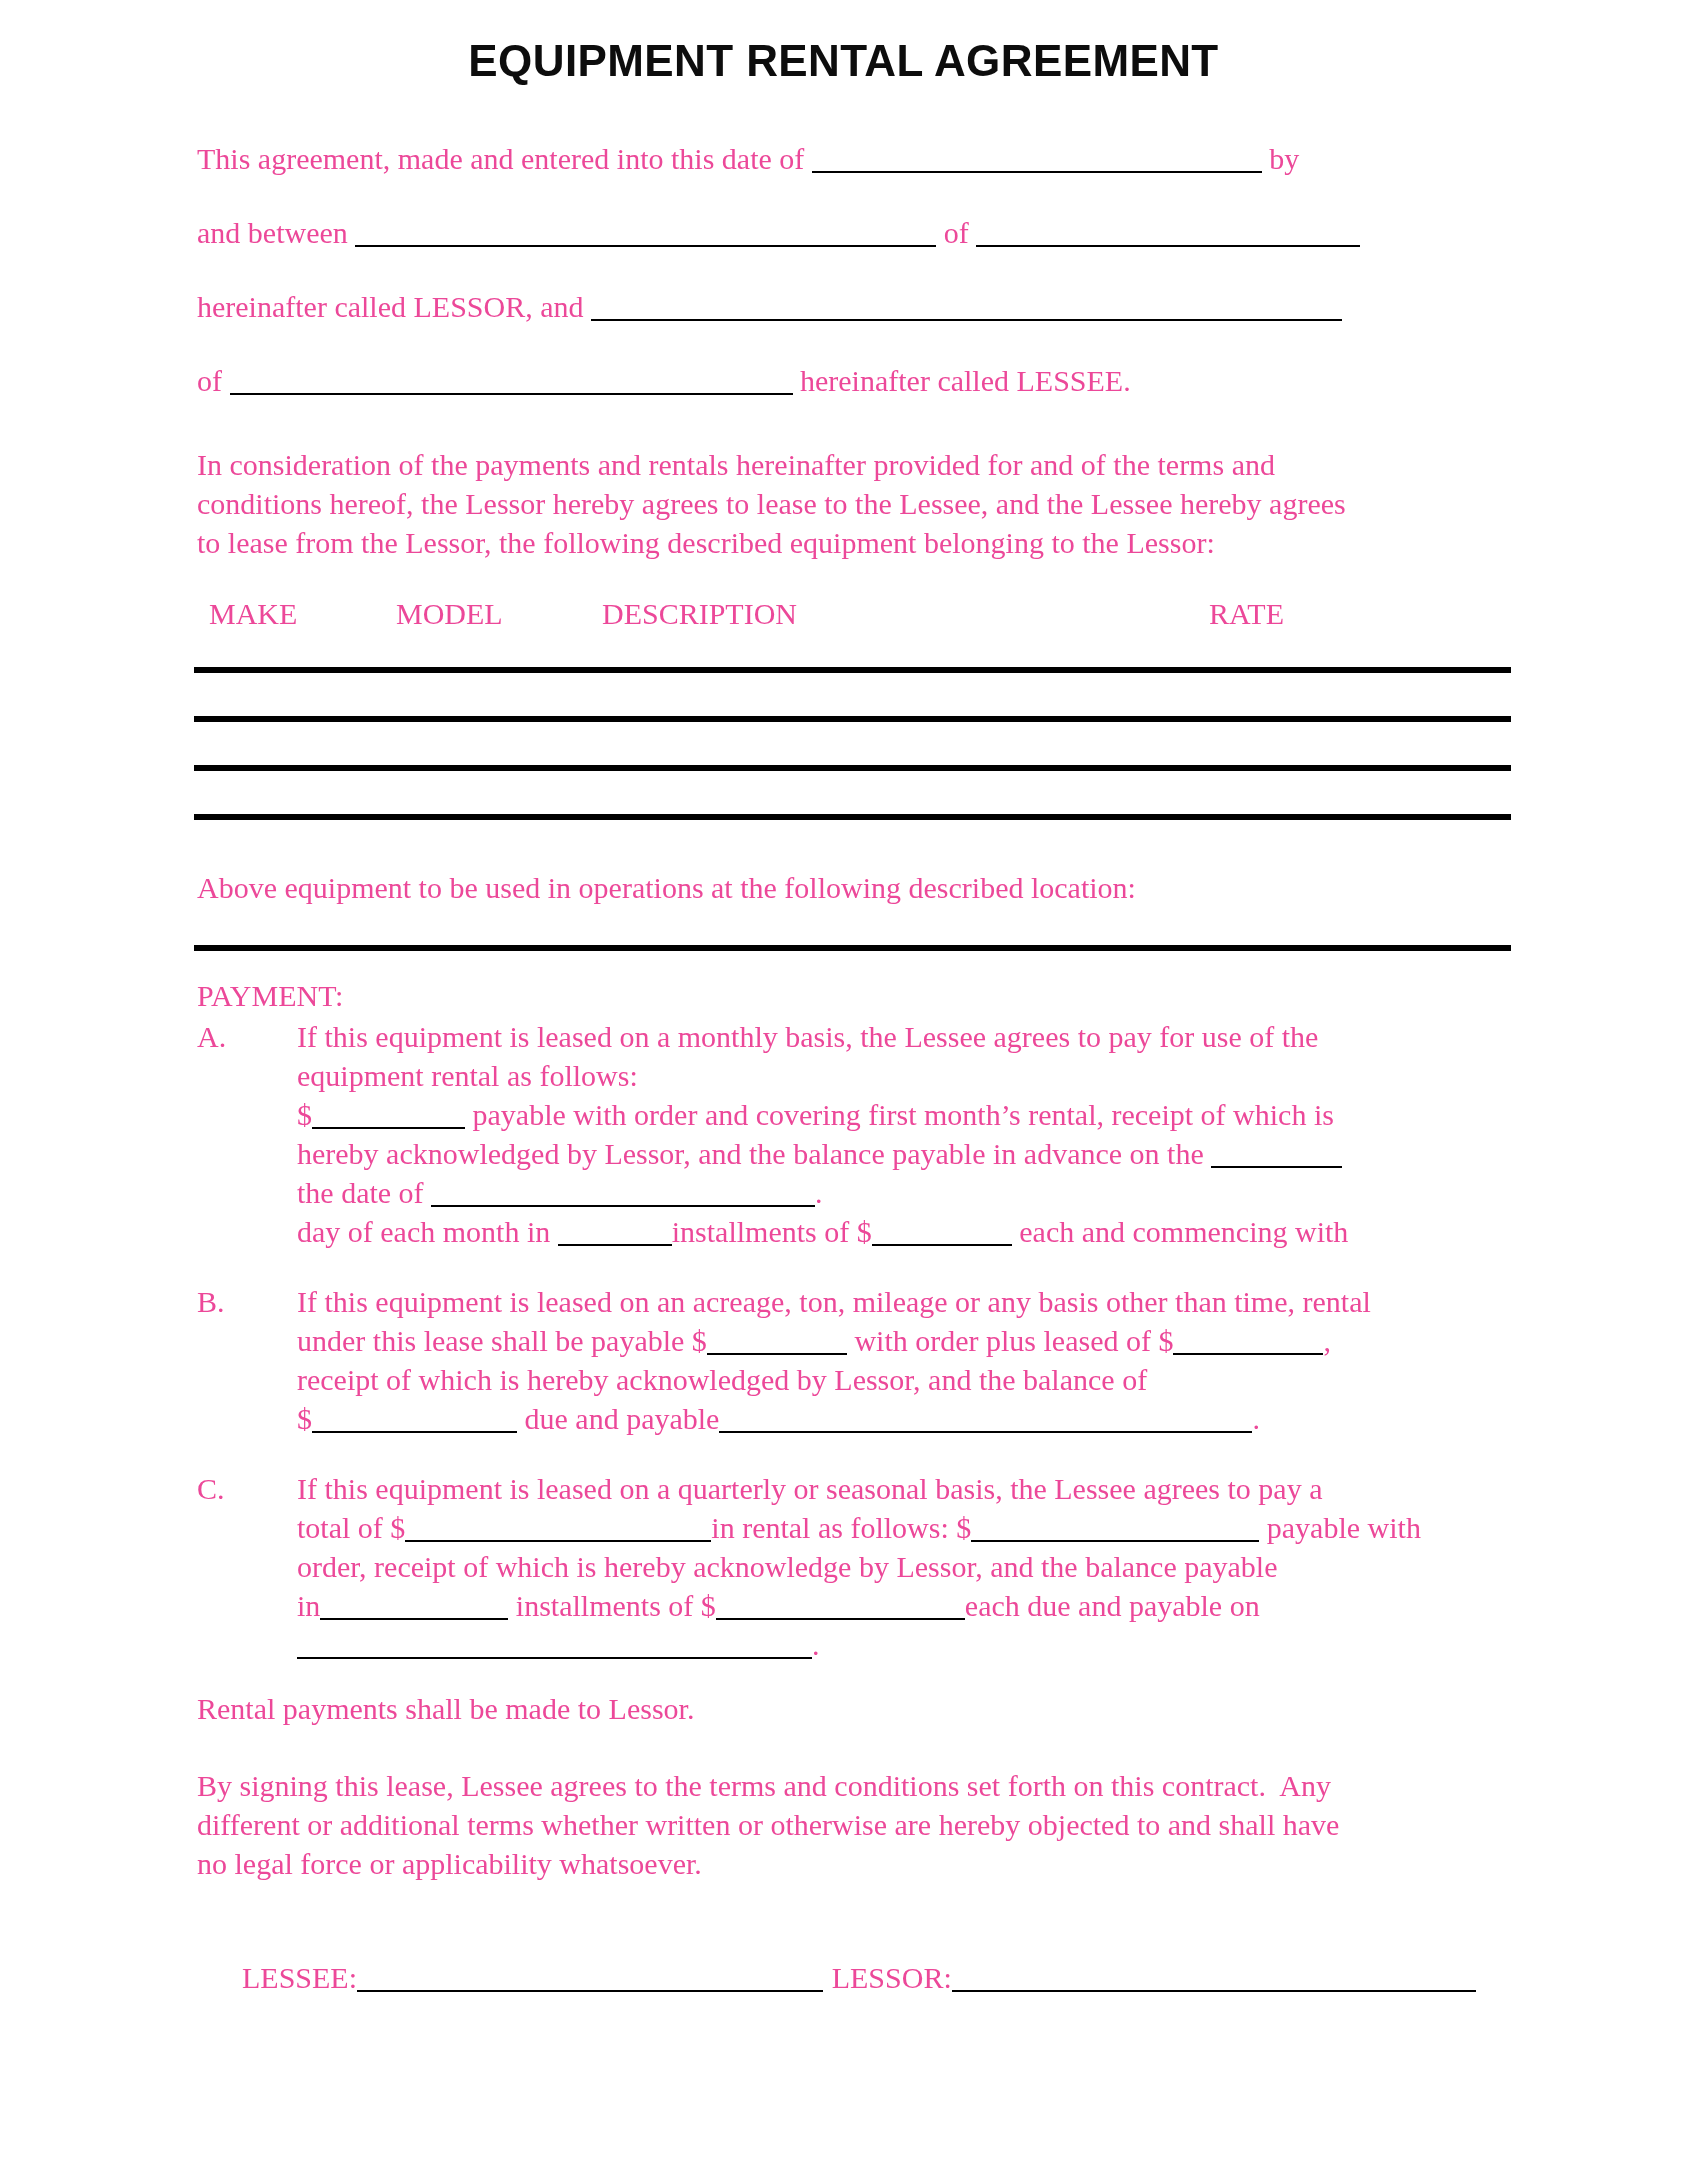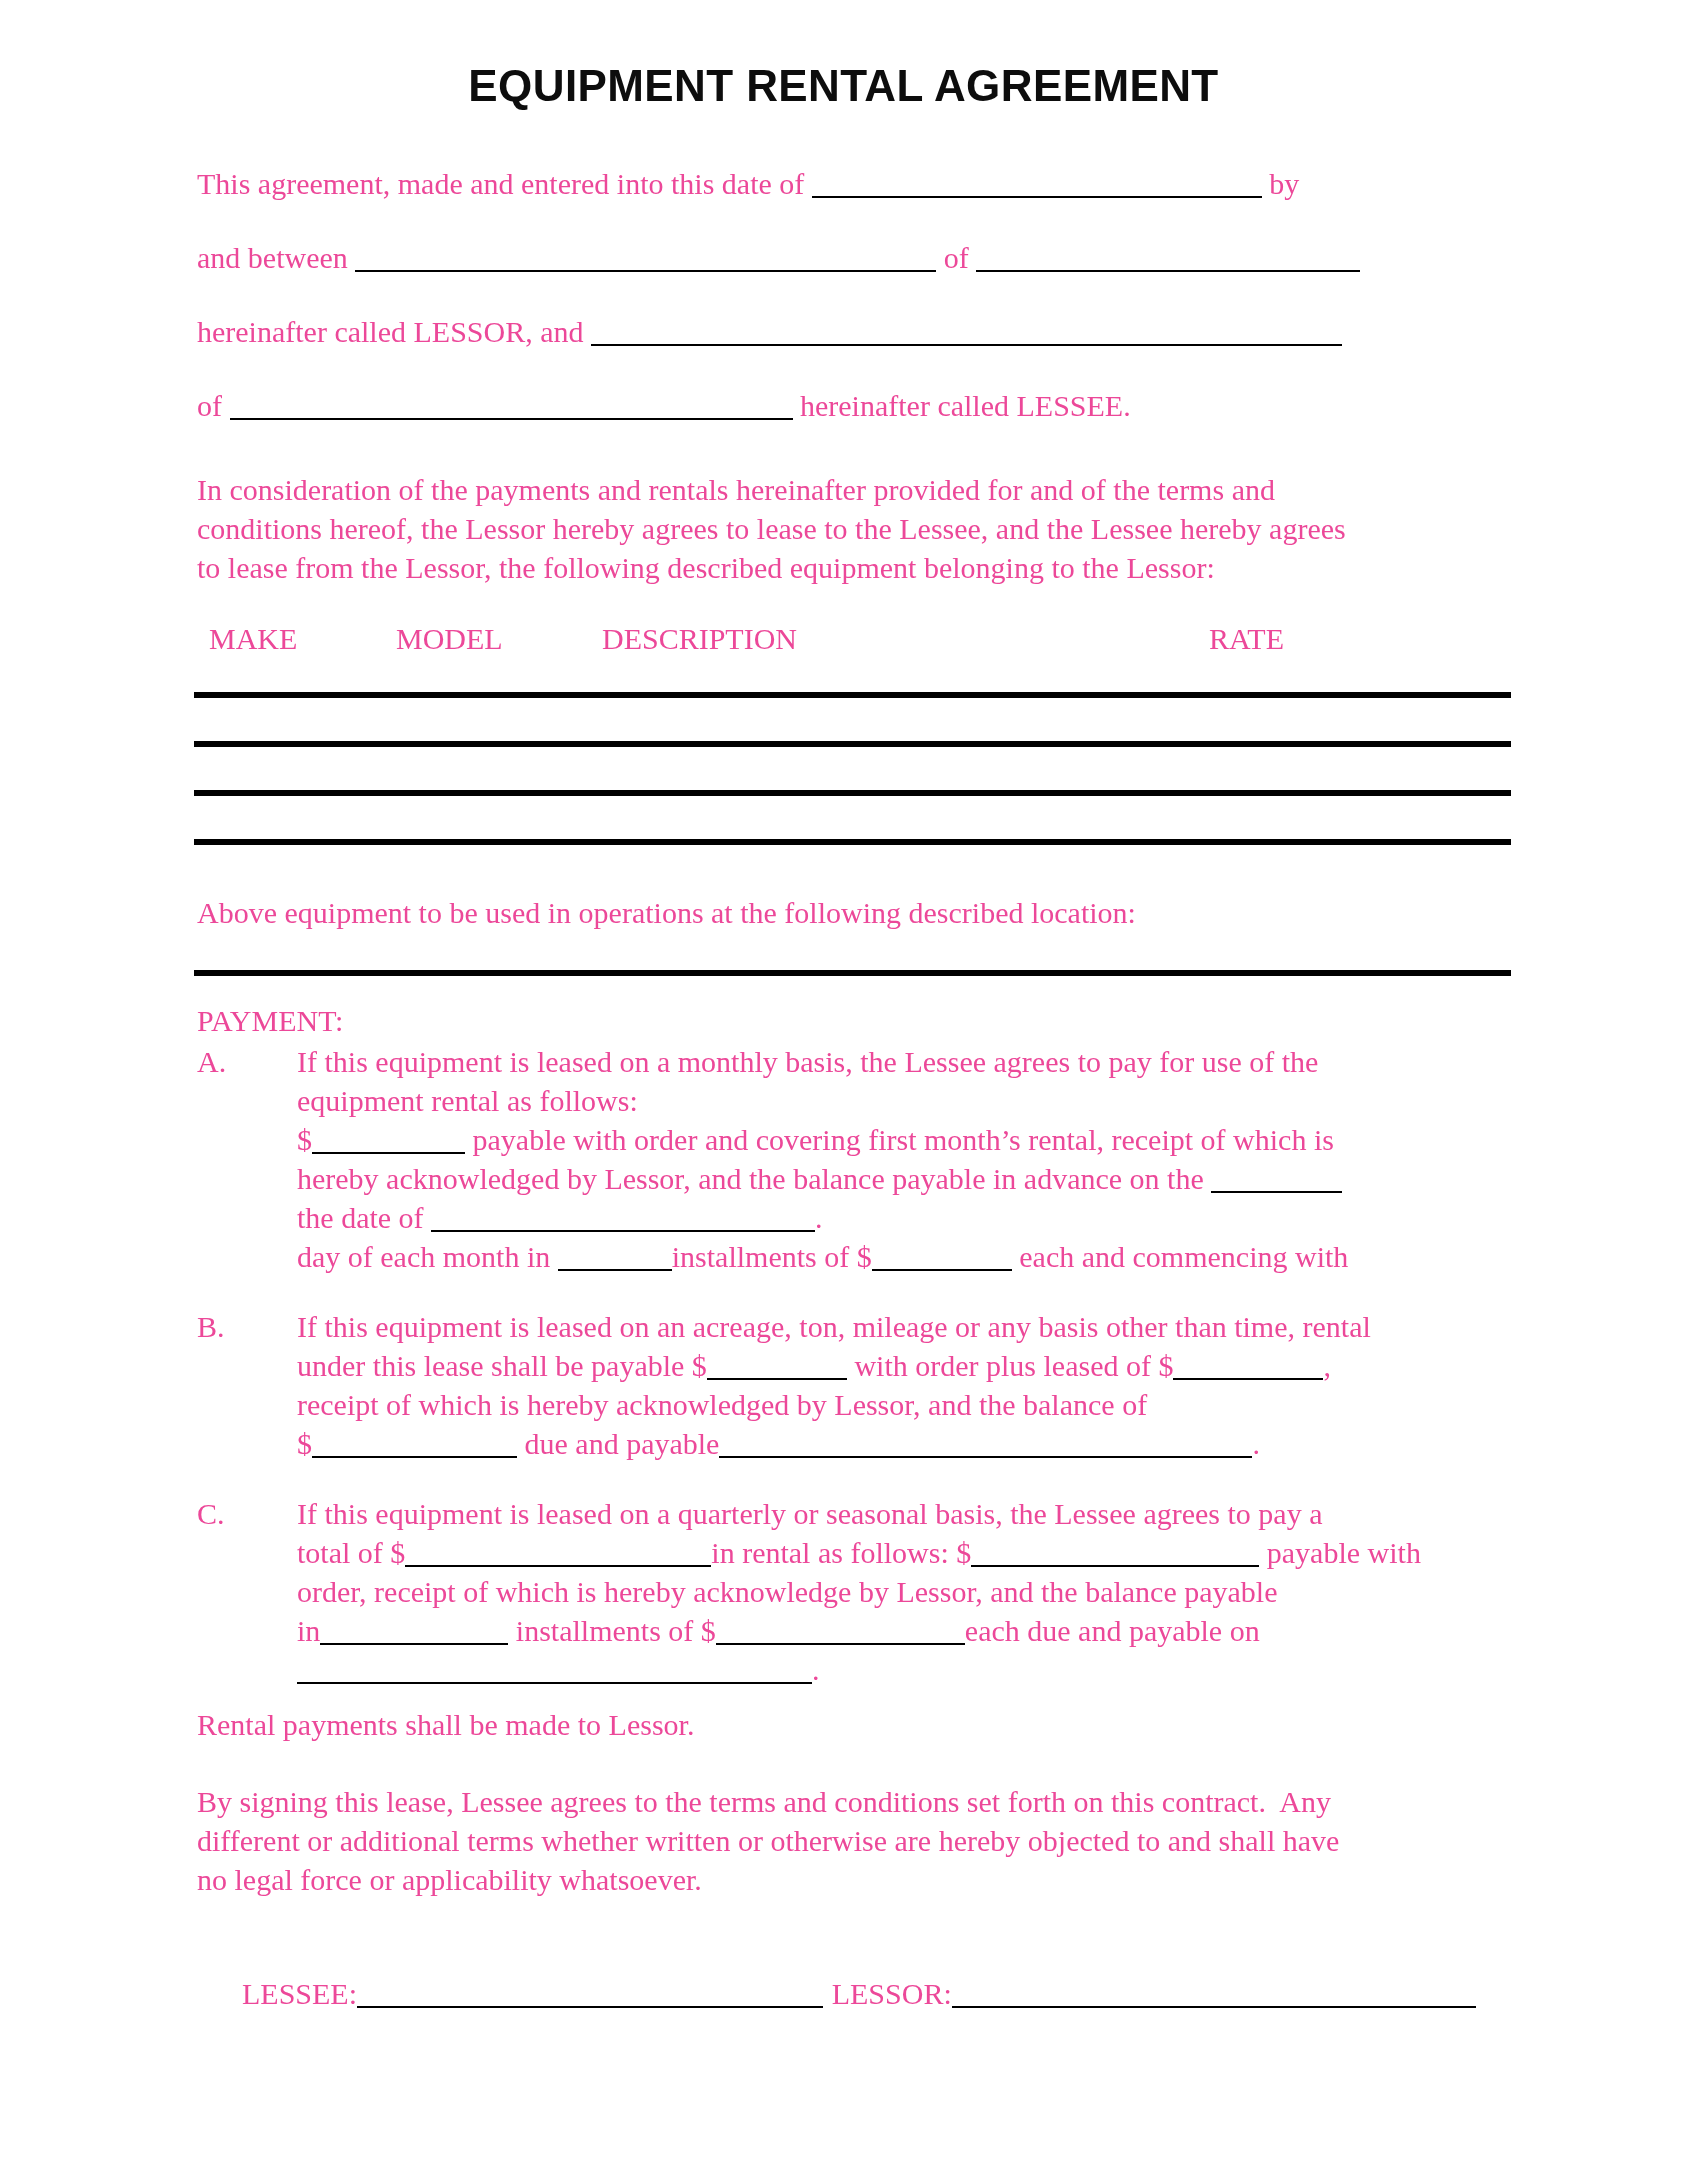--- a/index.html
+++ b/index.html
@@ -1,20 +1,20 @@
 <!DOCTYPE html>
 <html style="font-size:14px"><head>
 <meta charset="utf-8">
 <style>
   html,body{margin:0;padding:0;background:#ffffff;}
   .page{
     position:relative;
     width:1687px;height:2184px;
     box-sizing:border-box;
-    padding-top:61px;
+    padding-top:36px;
     background:#ffffff;
     color:#000;
     overflow:hidden;
   }
   .title{
     margin:0;
     text-align:center;
     font-family:"Liberation Sans",sans-serif;
     font-weight:bold;
     font-size:44px;
@@ -60,21 +60,21 @@
   }
   #equip-rules .rule{margin-bottom:43px;}
   #equip-rules .rule:last-child{margin-bottom:0;}
   #location{margin-top:48px;}
   .location-rule{margin-top:38px;}
   #payment-heading{margin-top:24.5px;}
   .pay-item{display:flex;margin-top:31px;}
   .pay-item.first{margin-top:1.7px;}
   .pay-label{flex:0 0 100px;width:100px;}
   .pay-lines{flex:1 1 auto;}
-  #rental-note{margin-top:16px;}
+  #rental-note{margin-top:25px;}
   #signing{margin-top:38px;}
   .sig-row{margin-top:36px;white-space:pre;}
   .sig-spacer{display:inline-block;width:8.7px;}
 </style>
 </head>
 <body>
 
 <div class="page">
   <h1 class="title">EQUIPMENT RENTAL AGREEMENT</h1>
 

